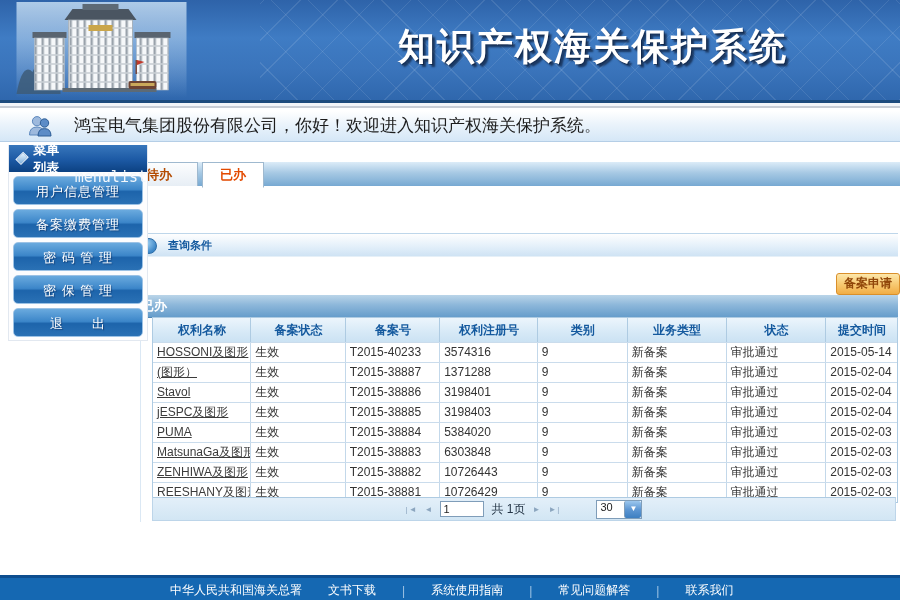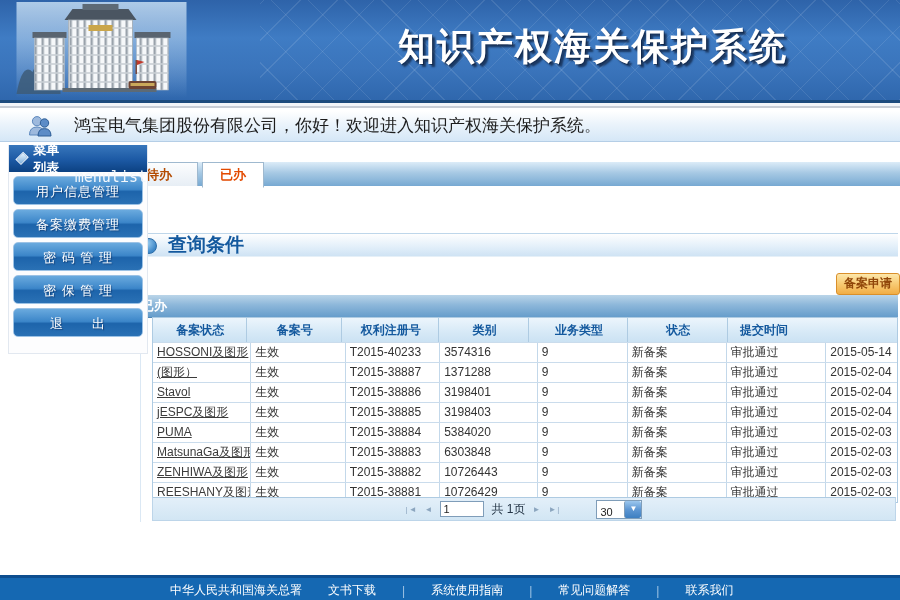--- a/index.html
+++ b/index.html
@@ -46,21 +46,21 @@
   .tab.done{left:92px;width:60px;color:#e34a00;background:#ffffff;
      border:1px solid #9fb9cf;border-bottom:1px solid #ffffff;height:24px;}
 
   
   .query-bar{position:absolute;left:148px;top:233px;width:750px;height:22px;z-index:3;
      background:linear-gradient(180deg,#fefefe 0%,#e4f0fa 55%,#cfe3f4 100%);
      border-top:1px solid #bed6ea;border-bottom:1px solid #e6f0f8;}
   .query-icon{position:absolute;left:-7px;top:4px;width:14px;height:14px;border-radius:50%;
      background:radial-gradient(circle at 35% 30%,#9fd0f2,#3f88c8 70%);border:1px solid #2d6da8;}
   .query-title{position:absolute;left:20px;top:0;height:22px;line-height:22px;
-     font-size:19px;font-weight:bold;color:#14599e;}
+     font-size:11px;font-weight:bold;color:#14599e;}
 
   
   .apply-btn{position:absolute;left:836px;top:273px;width:62px;height:20px;z-index:3;
      line-height:19px;text-align:center;font-size:12px;font-weight:bold;color:#91470a;
      background:linear-gradient(180deg,#fde7ab 0%,#f8cd78 45%,#f1ad45 100%);
      border:1px solid #d98f2b;border-radius:3px;cursor:pointer;}
 
   
   .list-bar{position:absolute;left:140px;top:295px;width:758px;height:22px;z-index:3;
      background:linear-gradient(180deg,#bad5e9 0%,#8db7da 45%,#669dcb 100%);
@@ -85,31 +85,31 @@
 
   
   .pager{position:absolute;left:152px;top:497px;width:744px;height:24px;z-index:3;
      background:linear-gradient(180deg,#e3eff9 0%,#d2e6f4 100%);
      border:1px solid #bdd5e9;border-top:1px solid #aecbe2;box-sizing:border-box;
      display:flex;align-items:center;justify-content:center;gap:7px;}
   .pg-ico{font-size:8px;color:#8ca6bf;cursor:pointer;letter-spacing:1px;}
   .pg-input{width:38px;height:14px;border:1px solid #7f9db9;font-size:11px;
      padding:0 2px;font-family:inherit;color:#222;}
   .pg-label{font-size:12px;color:#234;}
-  .pg-select{display:flex;align-items:flex-end;height:17px;background:#fff;
+  .pg-select{display:flex;align-items:flex-start;height:17px;background:#fff;
      border:1px solid #7f9db9;cursor:pointer;margin-left:29px;}
   .pg-select .val{width:24px;padding-left:3px;font-size:11px;color:#222;}
   .pg-select .arrow{width:16px;height:17px;text-align:center;line-height:16px;
      font-size:8px;color:#fff;border-left:1px solid #7f9db9;border-radius:2px;
      background:linear-gradient(180deg,#9cc7ee 0%,#5e97d3 50%,#3d7fc1 100%);}
 
   
   .sidebar{position:absolute;left:8px;top:145px;width:140px;z-index:20;
      background:#fdfdfe;border:1px solid #e2e8f0;border-top:none;box-sizing:border-box;
-     padding-bottom:16px;}
+     padding-bottom:3px;}
   .sb-head{height:27px;display:flex;align-items:center;padding-left:9px;
      background:linear-gradient(180deg,#3877bc 0%,#1c59a4 55%,#0c4182 100%);}
   .sb-diamond{width:9px;height:9px;margin-right:7px;transform:rotate(45deg);
      background:linear-gradient(135deg,#e8f4fd 0%,#7fb0dd 100%);border:1px solid #f2f8fd;}
   .sb-title{font-size:13px;font-weight:bold;color:#ffffff;margin-right:5px;}
   .sb-sub{font-size:15px;color:#f2f7fc;font-family:"DejaVu Sans Mono",monospace;margin-top:37px;}
   .menu-btn{height:29px;margin:4px 4px 0 4px;border-radius:5px;cursor:pointer;
      line-height:29px;text-align:center;font-size:13px;color:#ffffff;letter-spacing:1px;
      background:linear-gradient(180deg,#6aaade 0%,#3c86c9 46%,#1d64ab 54%,#2a71b5 100%);
      border:1px solid #9cc2e5;box-sizing:border-box;
@@ -188,20 +188,21 @@
   </div>
 
   <div class="apply-btn">备案申请</div>
 
   <div class="list-bar">
     <div class="list-title">已办</div>
   </div>
 
   <div class="grid">
     <div class="g-head">
+        <div class="g-cell c0">权利名称</div>
         <div class="g-cell c1">备案状态</div>
         <div class="g-cell c2">备案号</div>
         <div class="g-cell c3">权利注册号</div>
         <div class="g-cell c4">类别</div>
         <div class="g-cell c5">业务类型</div>
         <div class="g-cell c6">状态</div>
         <div class="g-cell c7">提交时间</div>
       </div>
     <div>
         <div class="g-row">

